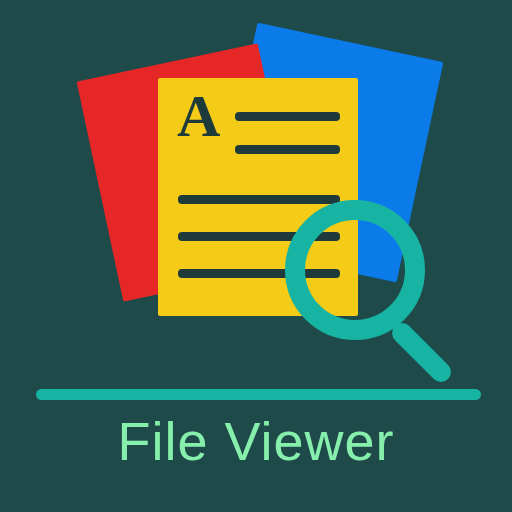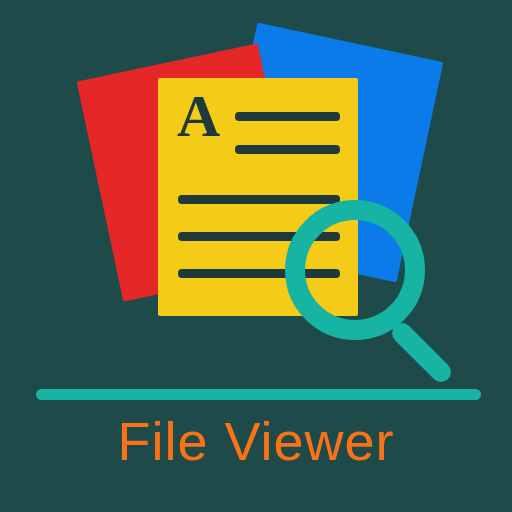--- a/index.html
+++ b/index.html
@@ -125,14 +125,14 @@
   <div class="tline l2" style="background: rgb(30, 58, 58);"></div>
   <div class="tline l3" style="background: rgb(30, 58, 58);"></div>
 
   <div class="magnifier">
     <div class="mag-handle" style="background: rgb(23, 179, 163);"></div>
     <div class="mag-ring" style="border-color: rgb(23, 179, 163);"></div>
   </div>
 
   <div class="underline" style="background: rgb(23, 179, 163);"></div>
 
-  <div class="app-title" style="color: #f97316;">File Viewer</div>
+  <div class="app-title" style="color: #86efac;">File Viewer</div>
 </div>
 
 </body></html>

